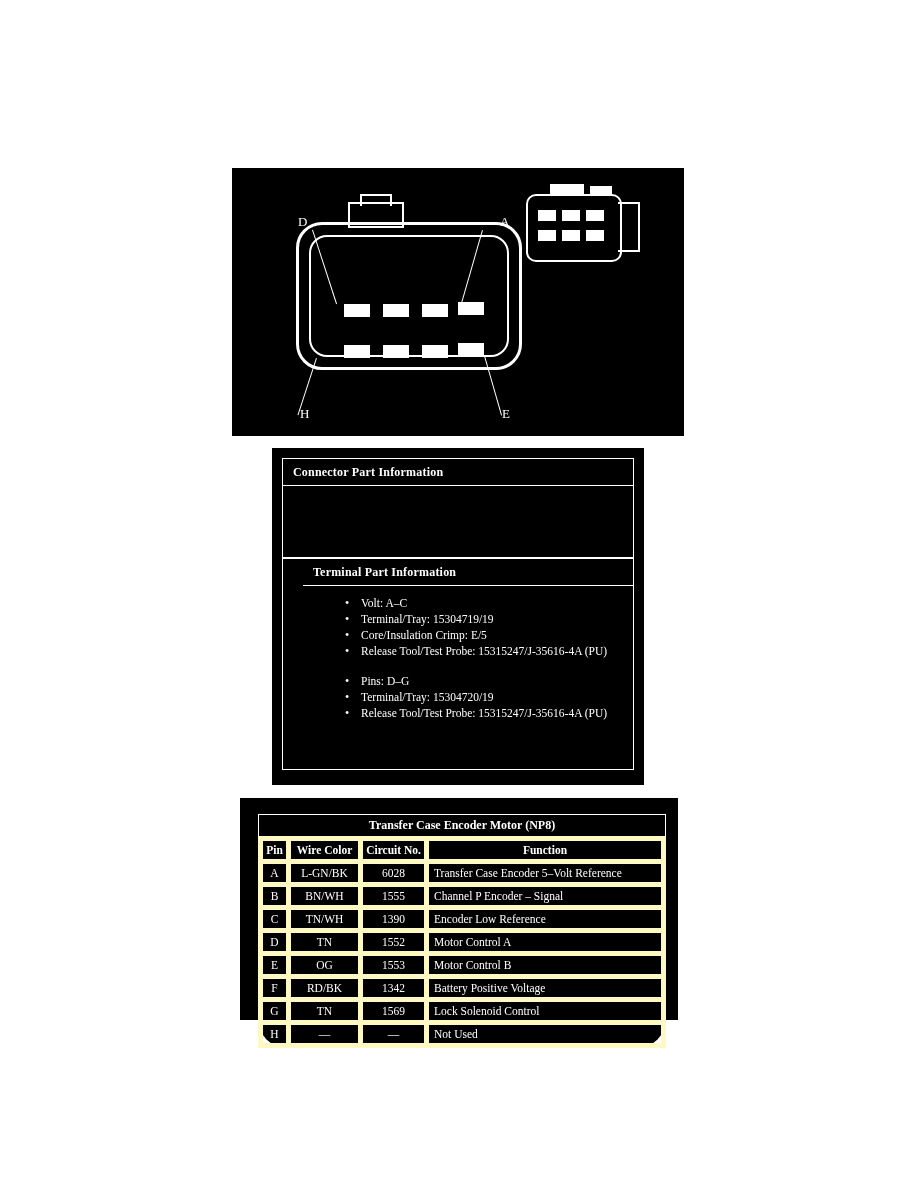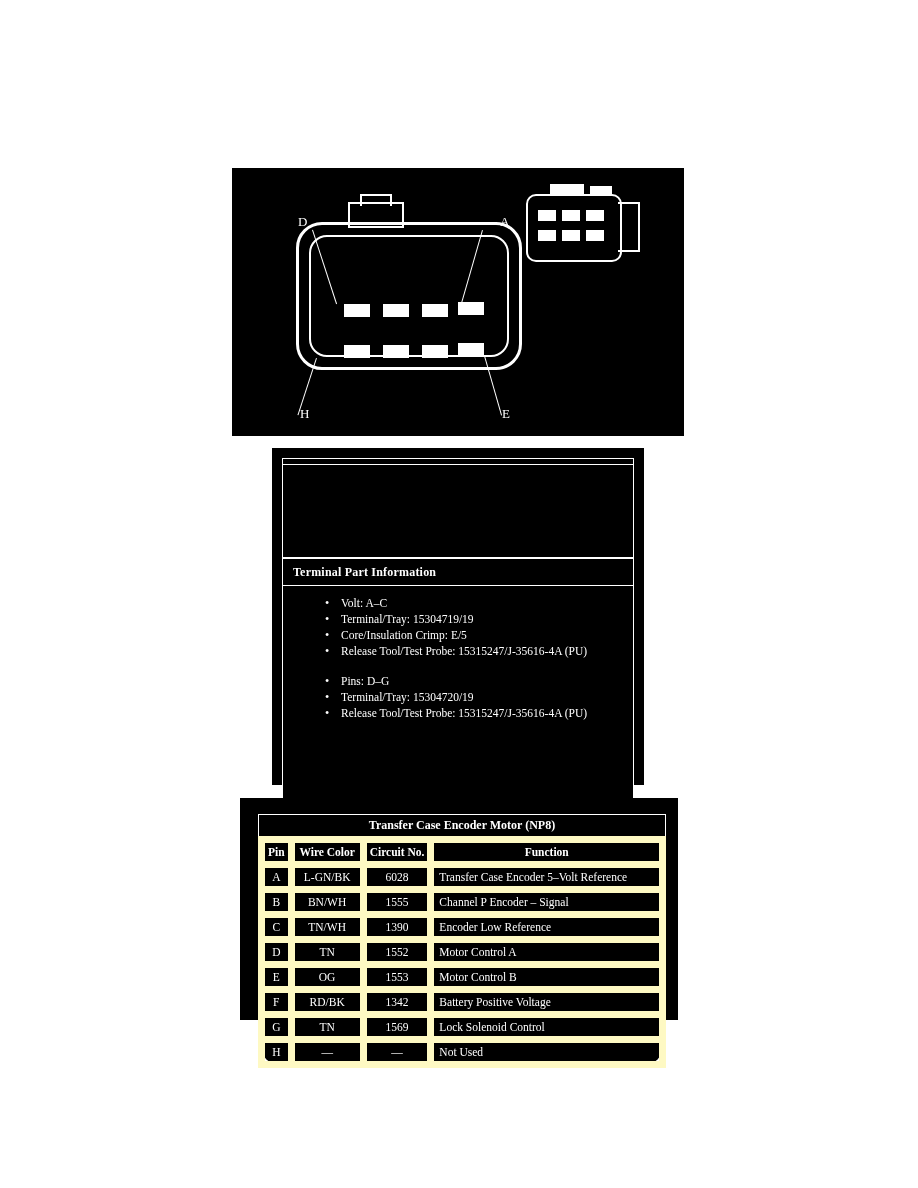--- a/index.html
+++ b/index.html
@@ -128,21 +128,21 @@
   .info-box {
     position: absolute;
     left: 10px;
     right: 10px;
     background: #000;
     border: 1px solid #ffffff;
     box-sizing: border-box;
     color: #ffffff;
   }
   #connector-part-box { top: 10px; height: 100px; }
-  #terminal-part-box  { top: 110px; height: 264px; }
+  #terminal-part-box  { top: 110px; height: 212px; padding-left: 20px; }
 
   .info-title {
     font-size: 12px;
     font-weight: bold;
     font-family: "Liberation Serif", serif;
     padding: 6px 0 0 10px;
     letter-spacing: .2px;
   }
   .info-rule {
     height: 1px;
@@ -196,21 +196,21 @@
     border: 1px solid #ffffff;
     border-bottom: none;
     font-size: 12px;
     font-weight: bold;
     padding: 3px 0;
     text-align: center;
     color: #ffffff;
   }
   #pinout-table th,
   #pinout-table td {
-    border: 7px solid #fef9c3;
+    border: 5px solid #fef9c3;
     font-size: 11.5px;
     padding: 2px 3px;
     line-height: 14px;
     white-space: nowrap;
     margin-top: 16px;
   }
   #pinout-table th { font-weight: bold; text-align: center; }
   #pinout-table td.c-pin,
   #pinout-table td.c-color,
   #pinout-table td.c-circuit { text-align: center; }
@@ -258,20 +258,21 @@
   <div class="iso-cav" style="left:330px; top:42px;"></div>
   <div class="iso-cav" style="left:354px; top:42px;"></div>
   <div class="iso-cav" style="left:306px; top:62px;"></div>
   <div class="iso-cav" style="left:330px; top:62px;"></div>
   <div class="iso-cav" style="left:354px; top:62px;"></div>
 </div>
 
 <div id="part-info-panel">
 
   <div class="info-box" id="connector-part-box">
+    <div class="info-title">Connector Part Information</div>
     <div class="info-rule"></div>
   </div>
 
   <div class="info-box" id="terminal-part-box">
     <div class="info-title">Terminal Part Information</div>
     <div class="info-rule"></div>
     <ul class="info-list">
       <li>Volt: A–C</li>
       <li>Terminal/Tray: 15304719/19</li>
       <li>Core/Insulation Crimp: E/5</li>

